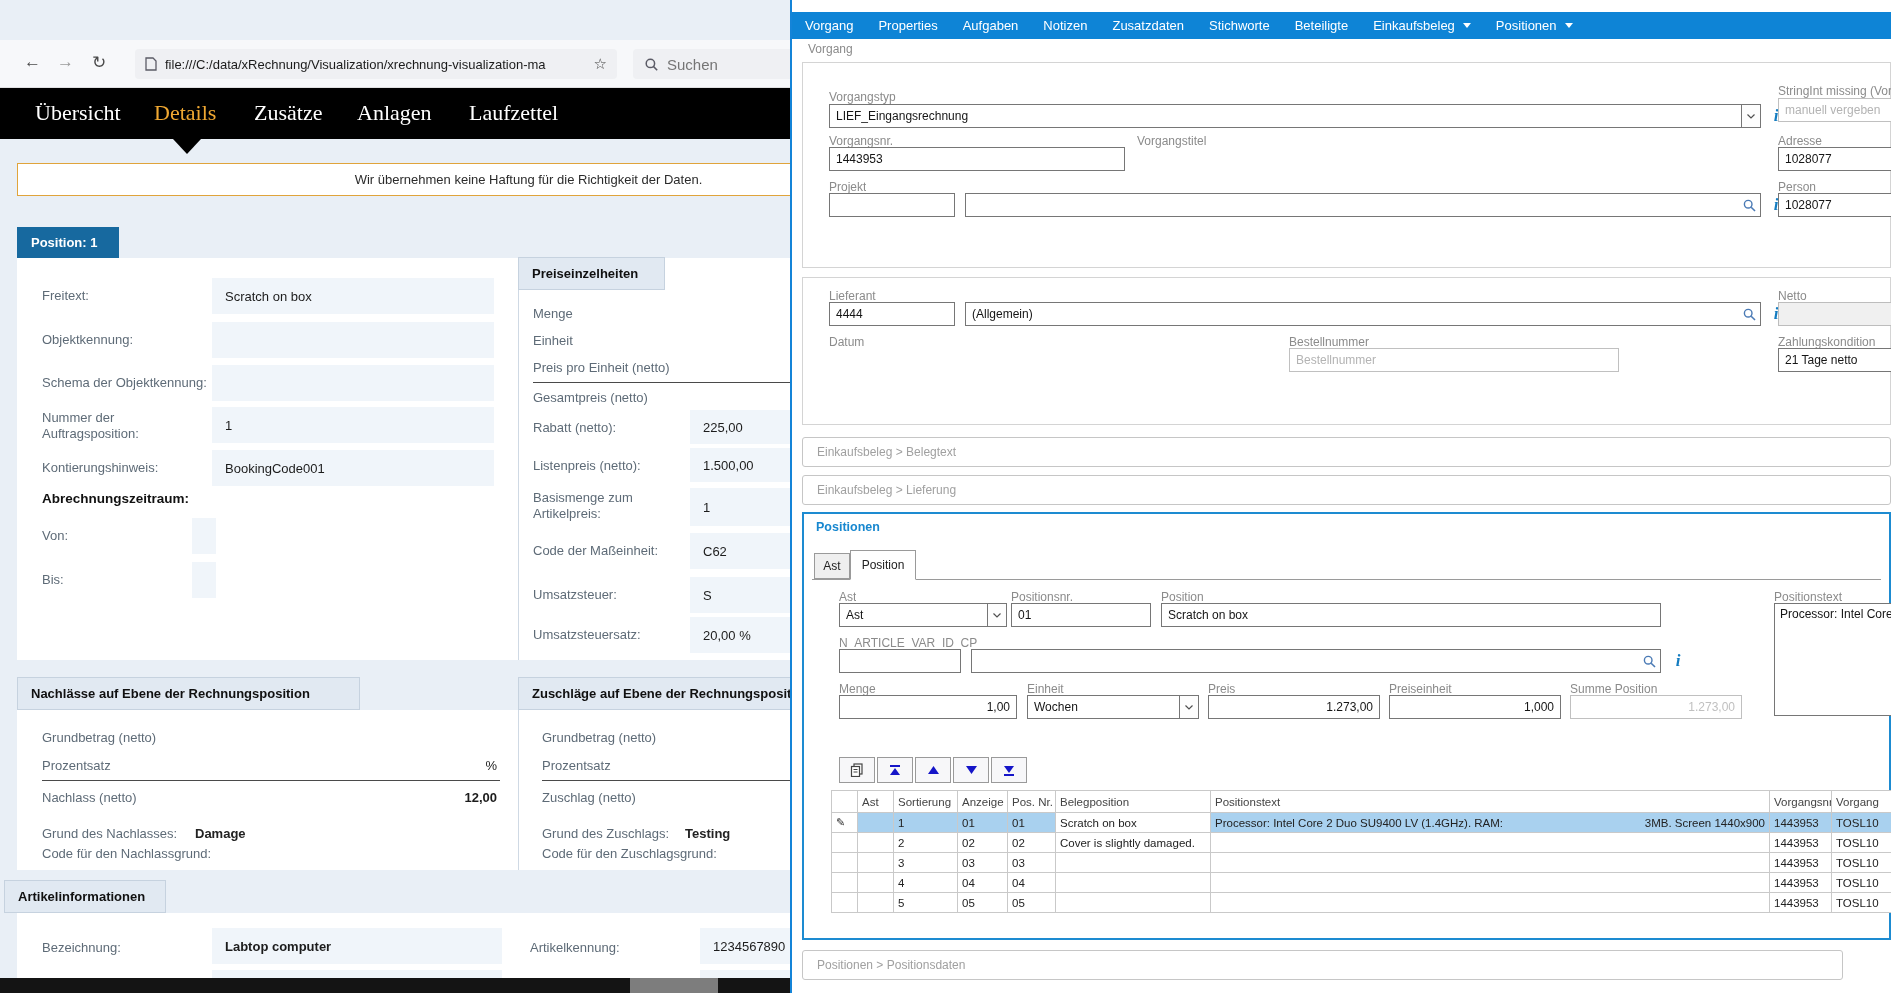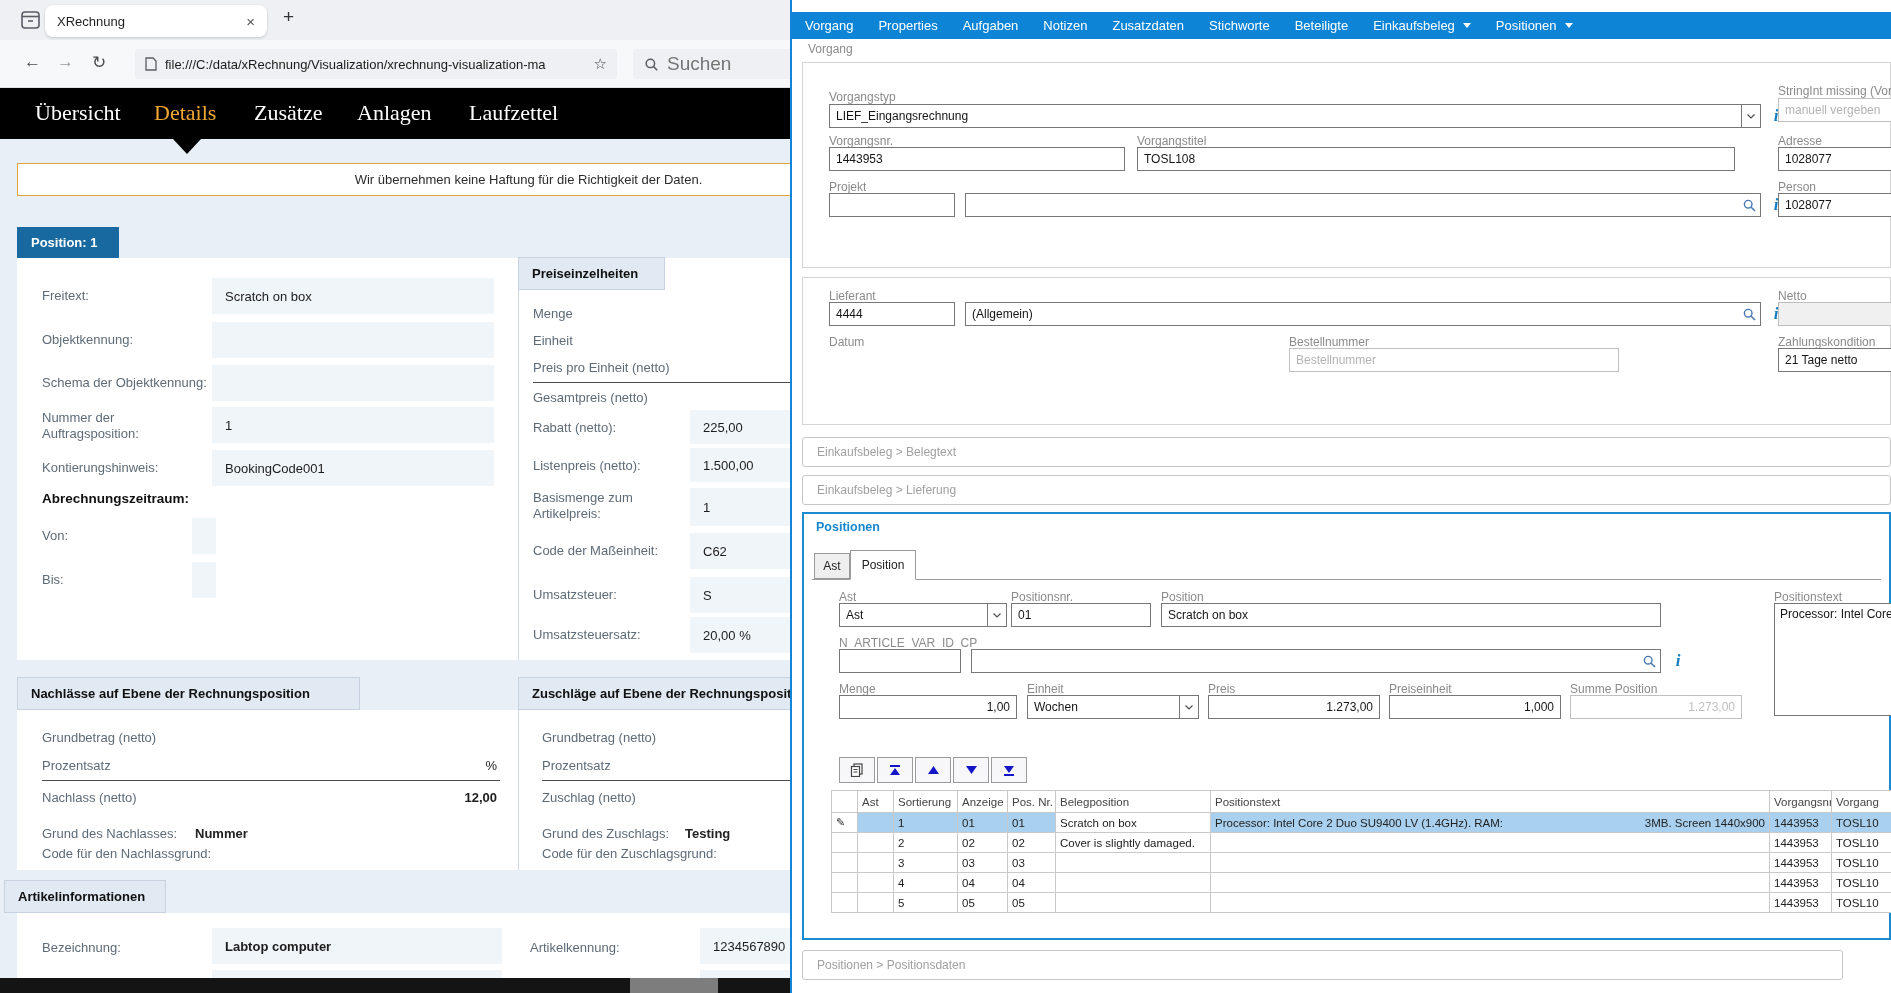--- a/index.html
+++ b/index.html
@@ -21,21 +21,21 @@
   .tab-close{font-size:15px;color:#555;cursor:default}
   .newtab{position:absolute;left:283px;top:6px;font-size:19px;color:#333}
   .toolbar{position:absolute;left:0;top:40px;width:100%;height:48px;background:#f7f8fa;border-bottom:1px solid #e0e0e2}
   .navbtn{position:absolute;top:12px;font-size:17px;color:#4a4a4a}
   .urlfield{position:absolute;left:135px;top:9px;width:482px;height:30px;background:#eff0f3;border-radius:4px;
             display:flex;align-items:center;padding:0 10px;gap:8px}
   .urltext{font-size:13px;color:#1b1b1b;white-space:nowrap;overflow:hidden;flex:1}
   .star{font-size:15px;color:#444}
   .searchfield{position:absolute;left:633px;top:9px;width:330px;height:30px;background:#eff0f3;border-radius:4px;
                display:flex;align-items:center;padding:0 12px;gap:9px}
-  .searchtext{font-size:19px;color:#757575}
+  .searchtext{font-size:15px;color:#757575}
   .blacknav{position:absolute;left:0;top:88px;width:100%;height:51px;background:#000}
   .blacknav span{position:absolute;top:12px;font-family:"Liberation Serif",serif;font-size:22px;color:#fff}
   .blacknav span.active{color:var(--nav-active)}
   .nav-caret{position:absolute;left:173px;top:139px;width:0;height:0;
              border-left:14px solid transparent;border-right:14px solid transparent;border-top:15px solid #000}
   .warnbox{position:absolute;left:17px;top:163px;width:1023px;height:33px;background:#fff;border:1px solid #e0a43b;
            display:flex;align-items:center;justify-content:center;font-size:13px;color:#2b2b2b}
   .posbadge{position:absolute;left:17px;top:227px;width:102px;height:31px;background:var(--badge-blue);color:#fff;
             font-size:13px;font-weight:bold;display:flex;align-items:center;padding-left:14px}
   .card{position:absolute;left:17px;top:258px;width:1023px;height:402px;background:#fff}
@@ -87,32 +87,20 @@
   .flexcell{display:flex;justify-content:space-between;gap:6px}
   .txtarea{position:absolute;border:1px solid #767676;background:#fff;font-size:12px;color:#151515;padding:3px 5px;
            white-space:nowrap;overflow:hidden}
 </style>
 </head>
 <body>
 
 <div class="screen">
 
   <div class="browser">
-    <div class="tabbar">
-      <svg class="abs" style="left:21px;top:11px" width="19" height="18" viewBox="0 0 19 18">
-        <rect x="1" y="1" width="17" height="16" rx="3" fill="none" stroke="#5b5b66" stroke-width="1.6"></rect>
-        <line x1="1" y1="5.5" x2="18" y2="5.5" stroke="#5b5b66" stroke-width="1.6"></line>
-        <line x1="7" y1="10" x2="12" y2="10" stroke="#5b5b66" stroke-width="1.6"></line>
-      </svg>
-      <div class="tab">
-        <span class="tab-title">XRechnung</span>
-        <span class="tab-close">×</span>
-      </div>
-      <span class="newtab">+</span>
-    </div>
     <div class="toolbar">
       <span class="navbtn" style="left:24px">←</span>
       <span class="navbtn" style="left:57px;color:#9a9a9a">→</span>
       <span class="navbtn" style="left:92px">↻</span>
       <div class="urlfield">
         <svg width="12" height="14" viewBox="0 0 12 14">
           <path d="M1 1 h7 l3 3 v9 h-10 z" fill="none" stroke="#5b5b66" stroke-width="1.3"></path>
         </svg>
         <span class="urltext">file:///C:/data/xRechnung/Visualization/xrechnung-visualization-ma</span>
         <span class="star">☆</span>
@@ -181,21 +169,21 @@
     <div class="sechdr" style="left:518px;top:677px;width:522px">Zuschläge auf Ebene der Rechnungsposition</div>
     <div class="wpanel" style="left:17px;top:710px;width:1023px;height:160px">
       <div class="vdivider"></div>
       <span class="blabel" style="left:25px;top:20px">Grundbetrag (netto)</span>
       <span class="blabel" style="left:25px;top:48px">Prozentsatz</span>
       <span class="rval" style="left:25px;top:48px;width:455px">%</span>
       <div class="uline" style="left:25px;top:70px;width:458px"></div>
       <span class="blabel" style="left:25px;top:80px">Nachlass (netto)</span>
       <span class="rval" style="left:25px;top:80px;width:455px;font-weight:bold">12,00</span>
       <span class="blabel" style="left:25px;top:116px">Grund des Nachlasses:</span>
-      <span class="blabel" style="left:178px;top:116px;font-weight:bold;color:#222">Nummer</span>
+      <span class="blabel" style="left:178px;top:116px;font-weight:bold;color:#222">Damage</span>
       <span class="blabel" style="left:25px;top:136px">Code für den Nachlassgrund:</span>
 
       <span class="blabel" style="left:525px;top:20px">Grundbetrag (netto)</span>
       <span class="blabel" style="left:525px;top:48px">Prozentsatz</span>
       <div class="uline" style="left:525px;top:70px;width:498px"></div>
       <span class="blabel" style="left:525px;top:80px">Zuschlag (netto)</span>
       <span class="blabel" style="left:525px;top:116px">Grund des Zuschlags:</span>
       <span class="blabel" style="left:668px;top:116px;font-weight:bold;color:#222">Testing</span>
       <span class="blabel" style="left:525px;top:136px">Code für den Zuschlagsgrund:</span>
     </div>
@@ -248,21 +236,20 @@
         </span>
     </div>
     <span class="infoi" style="left:976px;top:106px">i</span>
     <span class="lbl" style="left:986px;top:84px;width:113px">StringInt missing (Vor</span>
     <div class="inp ghost" style="left:986px;top:98px;width:115px">
         <span class="ph">manuell vergeben</span>
       </div>
     <span class="lbl" style="left:37px;top:134px">Vorgangsnr.</span>
     <div class="inp" style="left:37px;top:147px;width:296px">1443953</div>
     <span class="lbl" style="left:345px;top:134px">Vorgangstitel</span>
-    <div class="inp" style="left:345px;top:147px;width:598px">TOSL108</div>
     <span class="lbl" style="left:986px;top:134px">Adresse</span>
     <div class="inp" style="left:986px;top:147px;width:115px">1028077</div>
     <span class="lbl" style="left:37px;top:180px">Projekt</span>
     <div class="inp" style="left:37px;top:193px;width:126px"></div>
     <div class="inp" style="left:173px;top:193px;width:796px">
       <span class="magbox">
           <svg width="13" height="13" viewBox="0 0 13 13">
             <circle cx="5.2" cy="5.2" r="3.8" fill="none" stroke="#4a7ab5" stroke-width="1.4"></circle>
             <line x1="8.2" y1="8.2" x2="12" y2="12" stroke="#4a7ab5" stroke-width="1.6"></line>
           </svg>

